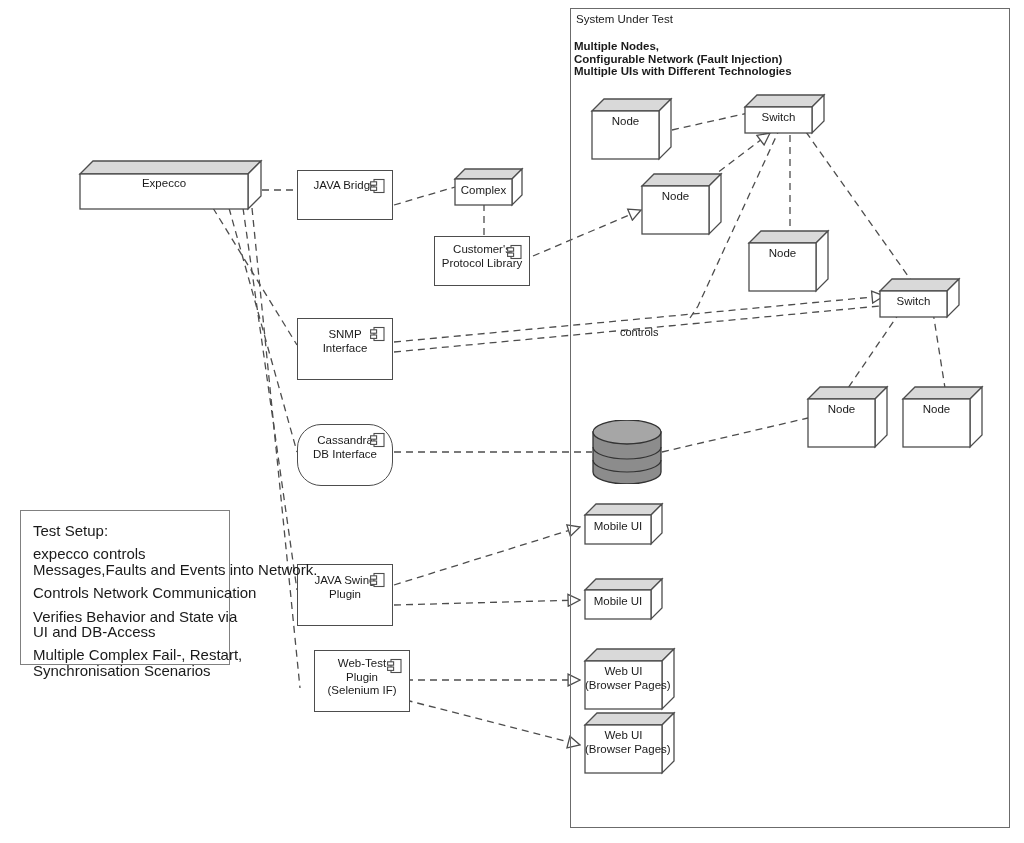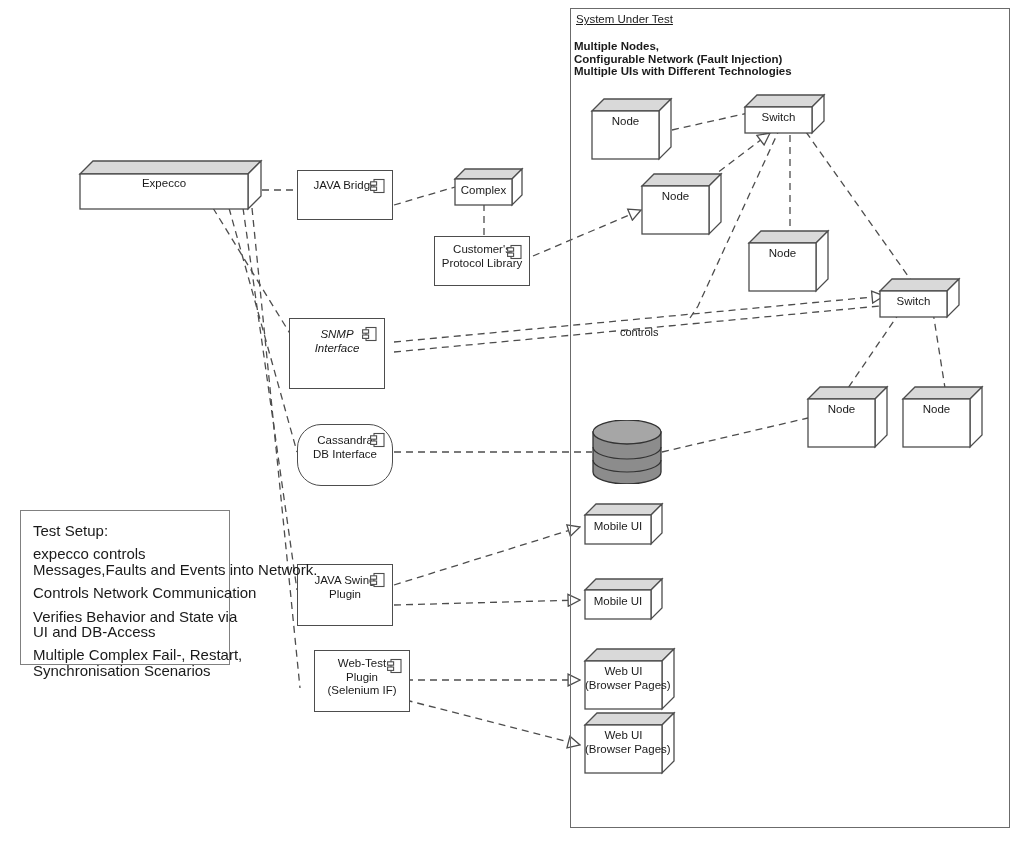--- a/index.html
+++ b/index.html
@@ -33,21 +33,20 @@
     border: 1.6px solid #6b6b6b;
     background: transparent;
     box-sizing: border-box;
   }
   .sut-title {
     position: absolute;
     font-size: 11.5px;
     color: #1a1a1a;
     white-space: pre;
     line-height: 13px;
-    text-decoration: underline;
   }
   .sut-sub {
     position: absolute;
     font-size: 11.5px;
     color: #1a1a1a;
     line-height: 12.6px;
     white-space: pre;
     font-weight: 600;
   }
 
@@ -216,21 +215,21 @@
   <div class="uml-comp" style="left:434px; top:236px; width:96px; height:50px;">
     <div class="label" style="top:6px;">Customer's
 Protocol Library</div>
     <svg class="comp-icon" viewBox="0 0 15 16" xmlns="http://www.w3.org/2000/svg">
       <rect x="4" y="1.5" width="10" height="13" fill="#fff" stroke="#4d4d4d" stroke-width="1.1"></rect>
       <rect x="0.6" y="3.8" width="6" height="3.4" fill="#fff" stroke="#4d4d4d" stroke-width="1.1"></rect>
       <rect x="0.6" y="9" width="6" height="3.4" fill="#fff" stroke="#4d4d4d" stroke-width="1.1"></rect>
     </svg>
   </div>
 
-  <div class="uml-comp" style="left:289px; top:318px; width:96px; height:71px;font-style:italic;">
+  <div class="uml-comp" style="left:297px; top:318px; width:96px; height:62px;">
     <div class="label" style="top:9px;">SNMP
 Interface</div>
     <svg class="comp-icon" viewBox="0 0 15 16" xmlns="http://www.w3.org/2000/svg">
       <rect x="4" y="1.5" width="10" height="13" fill="#fff" stroke="#4d4d4d" stroke-width="1.1"></rect>
       <rect x="0.6" y="3.8" width="6" height="3.4" fill="#fff" stroke="#4d4d4d" stroke-width="1.1"></rect>
       <rect x="0.6" y="9" width="6" height="3.4" fill="#fff" stroke="#4d4d4d" stroke-width="1.1"></rect>
     </svg>
   </div>
 
   <div class="uml-comp" style="left:297px; top:424px; width:96px; height:62px;border-radius:24px;">

